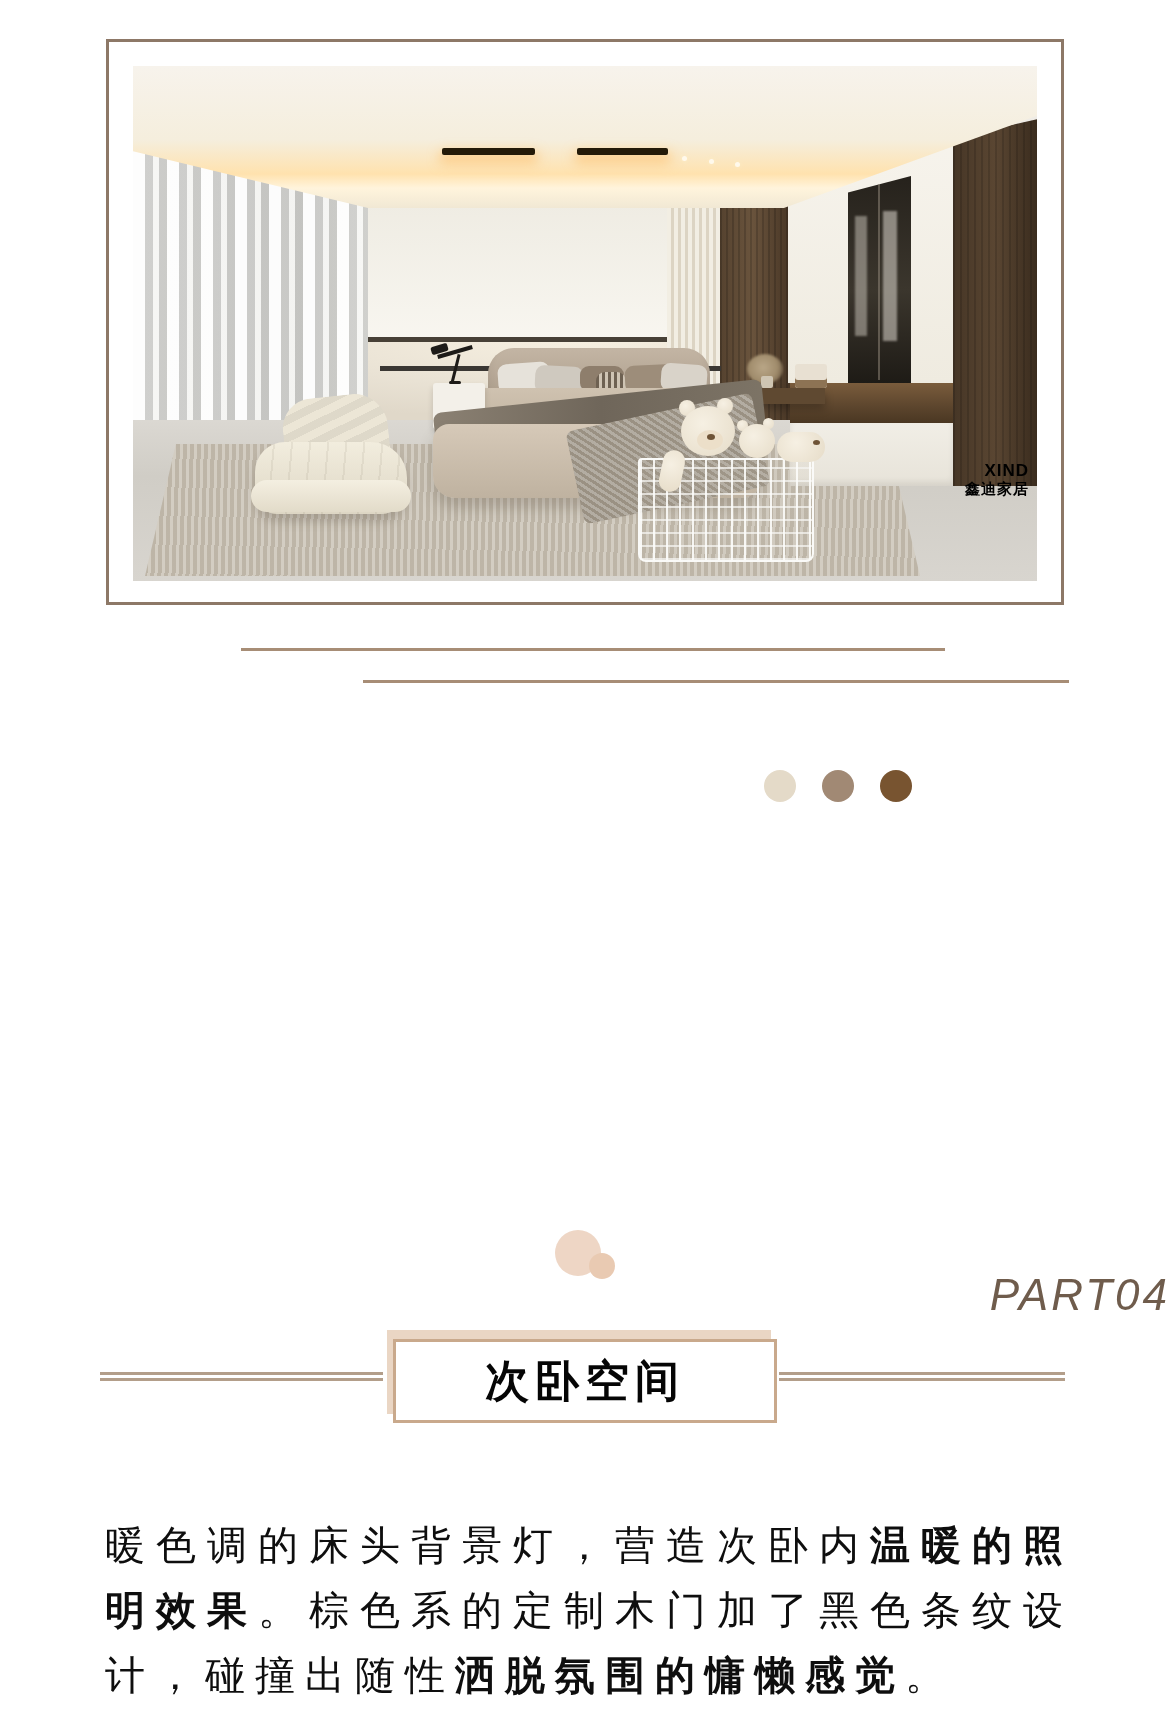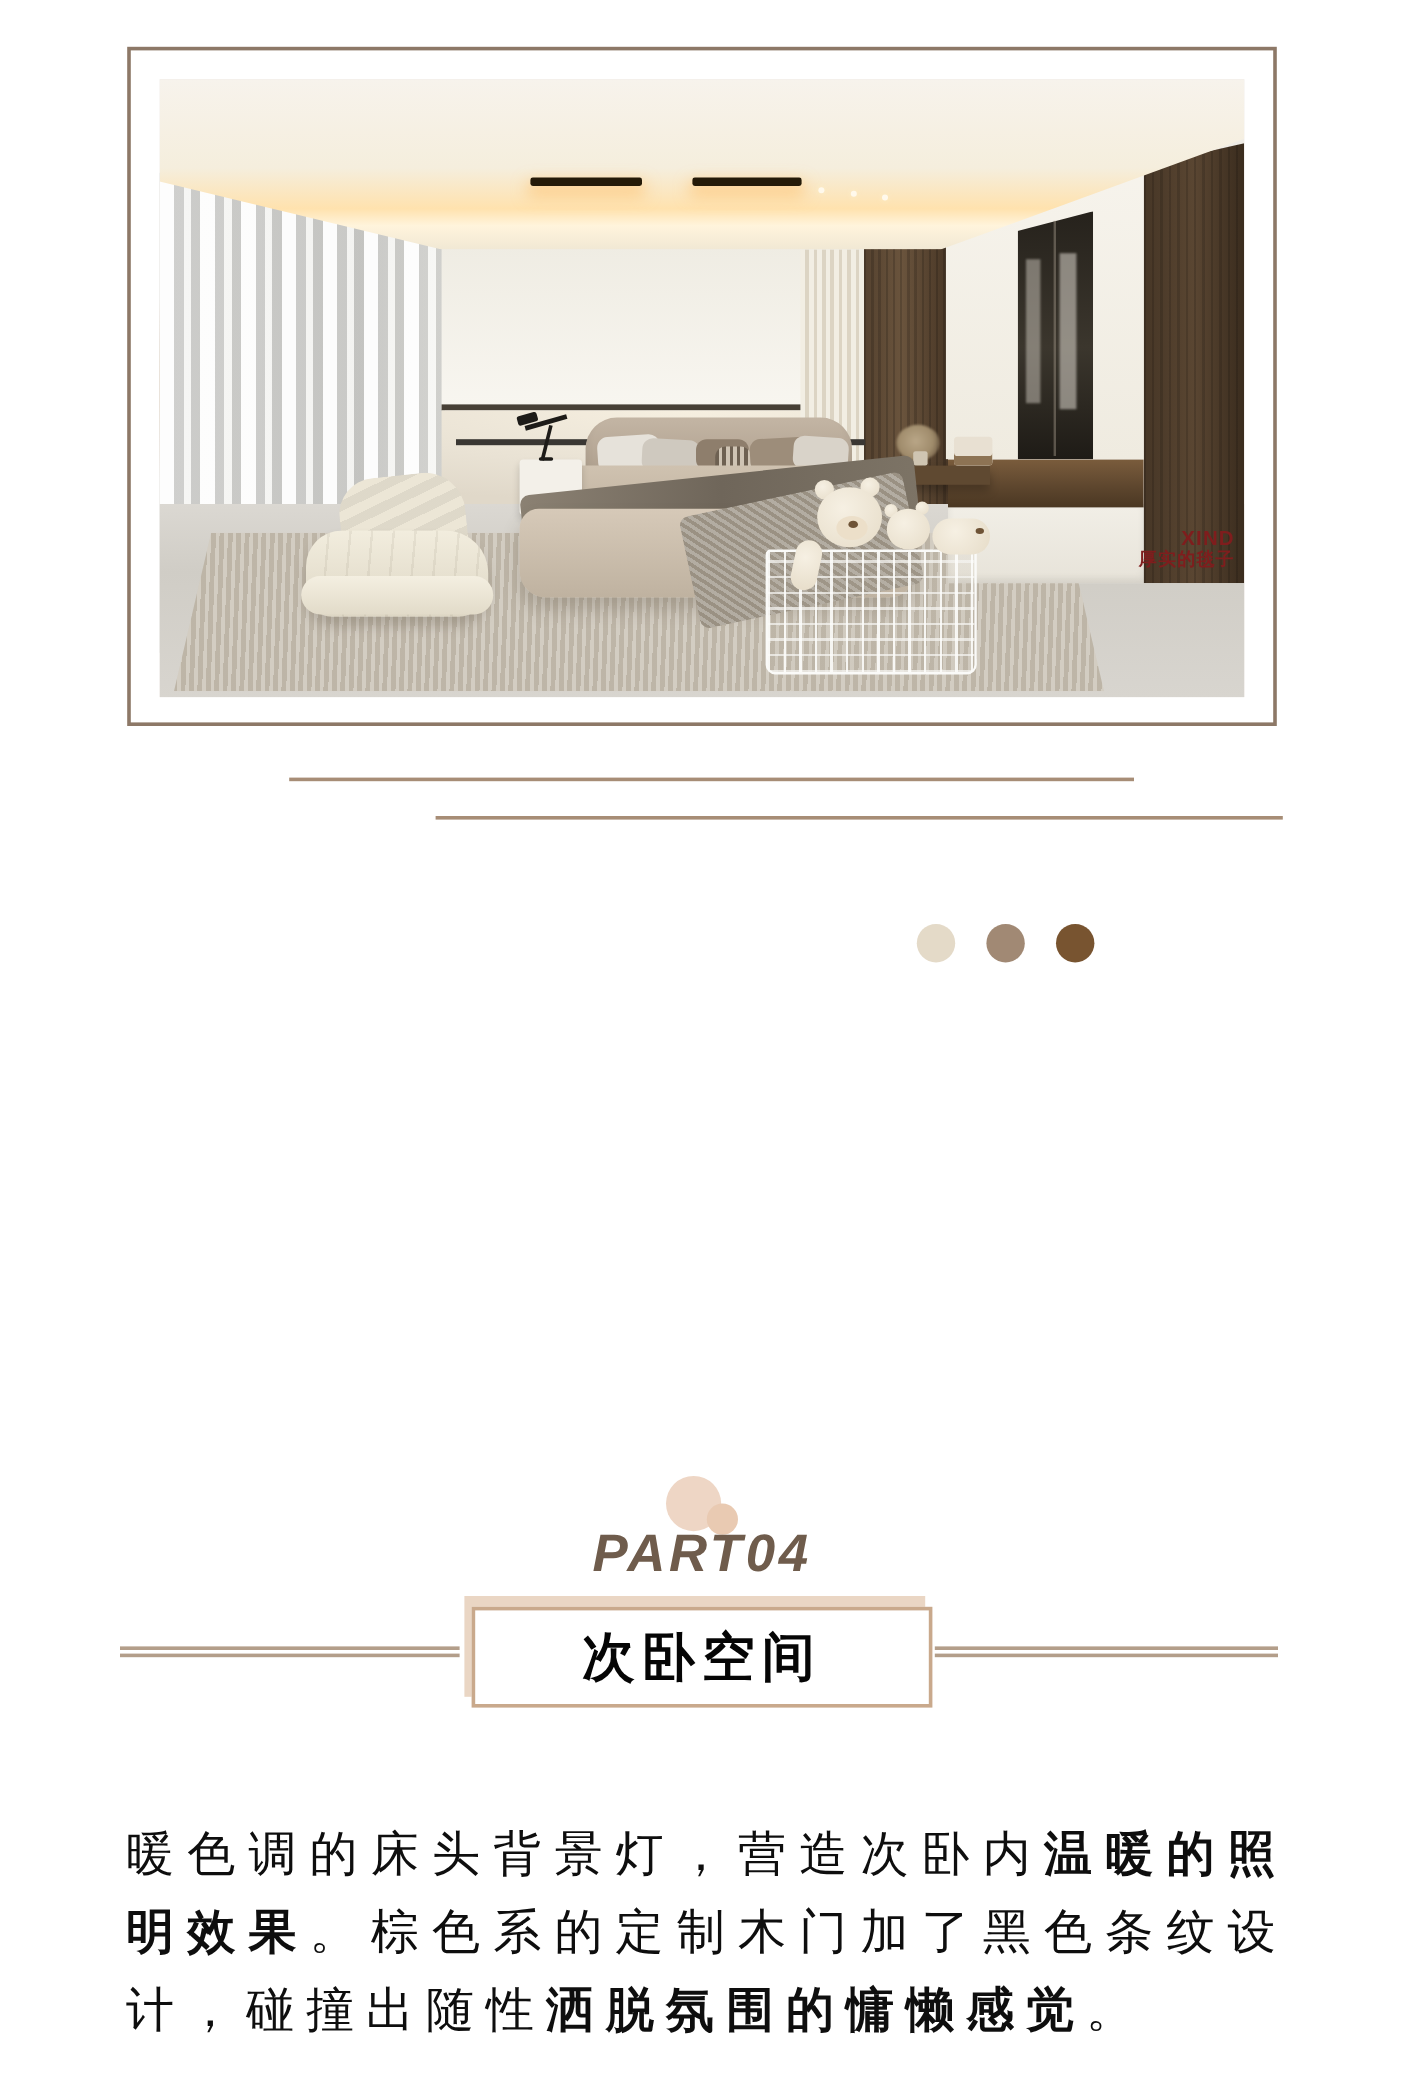--- a/index.html
+++ b/index.html
@@ -83,36 +83,36 @@
   .vase{left:628px;top:310px;width:12px;height:12px;z-index:7;background:#cfc5b2;border-radius:2px;}
   .radio-box{left:662px;top:298px;width:32px;height:24px;z-index:7;background:#e8e0d2;border-radius:3px;
     box-shadow:inset 0 -8px 0 #8d7354;}
   .basket{left:505px;top:392px;width:172px;height:100px;z-index:11;border:2px solid #fafaf8;border-radius:4px 4px 8px 8px;
     background:
       repeating-linear-gradient(90deg, rgba(252,252,250,.9) 0 2px, rgba(190,183,170,.12) 2px 13px),
       repeating-linear-gradient(0deg, rgba(252,252,250,.75) 0 2px, rgba(0,0,0,0) 2px 13px);}
   .bear-part{z-index:12;border-radius:50%;background:radial-gradient(circle at 40% 35%, #f6f0e3 0%, #e6dcc8 100%);}
   .bear-muzzle{z-index:13;border-radius:50%;background:#ecdfc9;}
   .bear-nose{z-index:14;border-radius:50%;background:#6e5336;}
-  .watermark{right:8px;top:374px;z-index:15;text-align:right;color:#7f1d1d;line-height:1.1;}
+  .watermark{right:8px;top:396px;z-index:15;text-align:right;color:#000000;line-height:1.1;}
   .wm-logo{font-size:17px;font-weight:800;letter-spacing:1px;}
   .wm-name{font-size:15px;font-weight:700;letter-spacing:1px;}
 
   
   .divider{height:3px;background:#a78d76;}
   .section-title{left:105px;top:700px;font-size:37px;font-style:italic;font-weight:500;color:#111;
     letter-spacing:7px;word-spacing:16px;white-space:nowrap;}
   .dots{left:764px;top:770px;display:flex;gap:26px;}
   .dot{width:32px;height:32px;border-radius:50%;}
   .cn-para{left:105px;width:968px;font-size:40px;line-height:65px;letter-spacing:10px;color:#0e0e0e;
     text-align:justify;}
   .cn-para .b{font-weight:700;}
   .deco-circle{border-radius:50%;z-index:1;}
-  .part-label{left:0;top:1270px;width:1170px;text-align:center;z-index:2;
-    font-size:44px;font-weight:700;font-style:italic;letter-spacing:3px;color:#6f5c4c;}
+  .part-label{left:0;top:1270px;width:1170px;text-align:right;z-index:2;
+    font-size:44px;font-weight:400;font-style:italic;letter-spacing:3px;color:#6f5c4c;}
   .hline{height:3px;background:#b39e8a;z-index:1;}
   .box-shadow-rect{left:387px;top:1330px;width:384px;height:84px;background:#ead6c4;z-index:2;}
   .title-box{left:393px;top:1339px;width:384px;height:84px;border:3px solid #c9a98c;background:#fff;box-sizing:border-box;
     display:flex;align-items:center;justify-content:center;z-index:3;}
   .title-box span{font-size:44px;font-weight:700;color:#050505;letter-spacing:6px;}
 </style>
 </head>
 <body>
 
 <div class="page">
@@ -176,21 +176,21 @@
     <div class="abs bear-part" style="left:548px;top:340px;width:54px;height:50px;"></div>
     <div class="abs bear-muzzle" style="left:564px;top:364px;width:26px;height:20px;"></div>
     <div class="abs bear-nose" style="left:574px;top:368px;width:8px;height:6px;"></div>
     <div class="abs bear-part" style="left:604px;top:354px;width:11px;height:11px;"></div>
     <div class="abs bear-part" style="left:630px;top:352px;width:11px;height:11px;"></div>
     <div class="abs bear-part" style="left:606px;top:358px;width:36px;height:34px;"></div>
     <div class="abs bear-part" style="left:644px;top:366px;width:48px;height:30px;border-radius:16px;"></div>
     <div class="abs bear-nose" style="left:680px;top:374px;width:7px;height:5px;"></div>
     <div class="abs watermark">
       <div class="wm-logo">XIND</div>
-      <div class="wm-name">厚实的毯子</div>
+      <div class="wm-name">鑫迪家居</div>
     </div>
   </div>
 
   <div class="abs divider" style="left:241px;top:648px;width:704px;"></div>
   <div class="abs divider" style="left:363px;top:680px;width:706px;"></div>
 
 
   <div class="abs dots">
     <div class="dot" style="background: rgb(228, 218, 200);"></div>
     <div class="dot" style="background: rgb(161, 137, 116);"></div>

